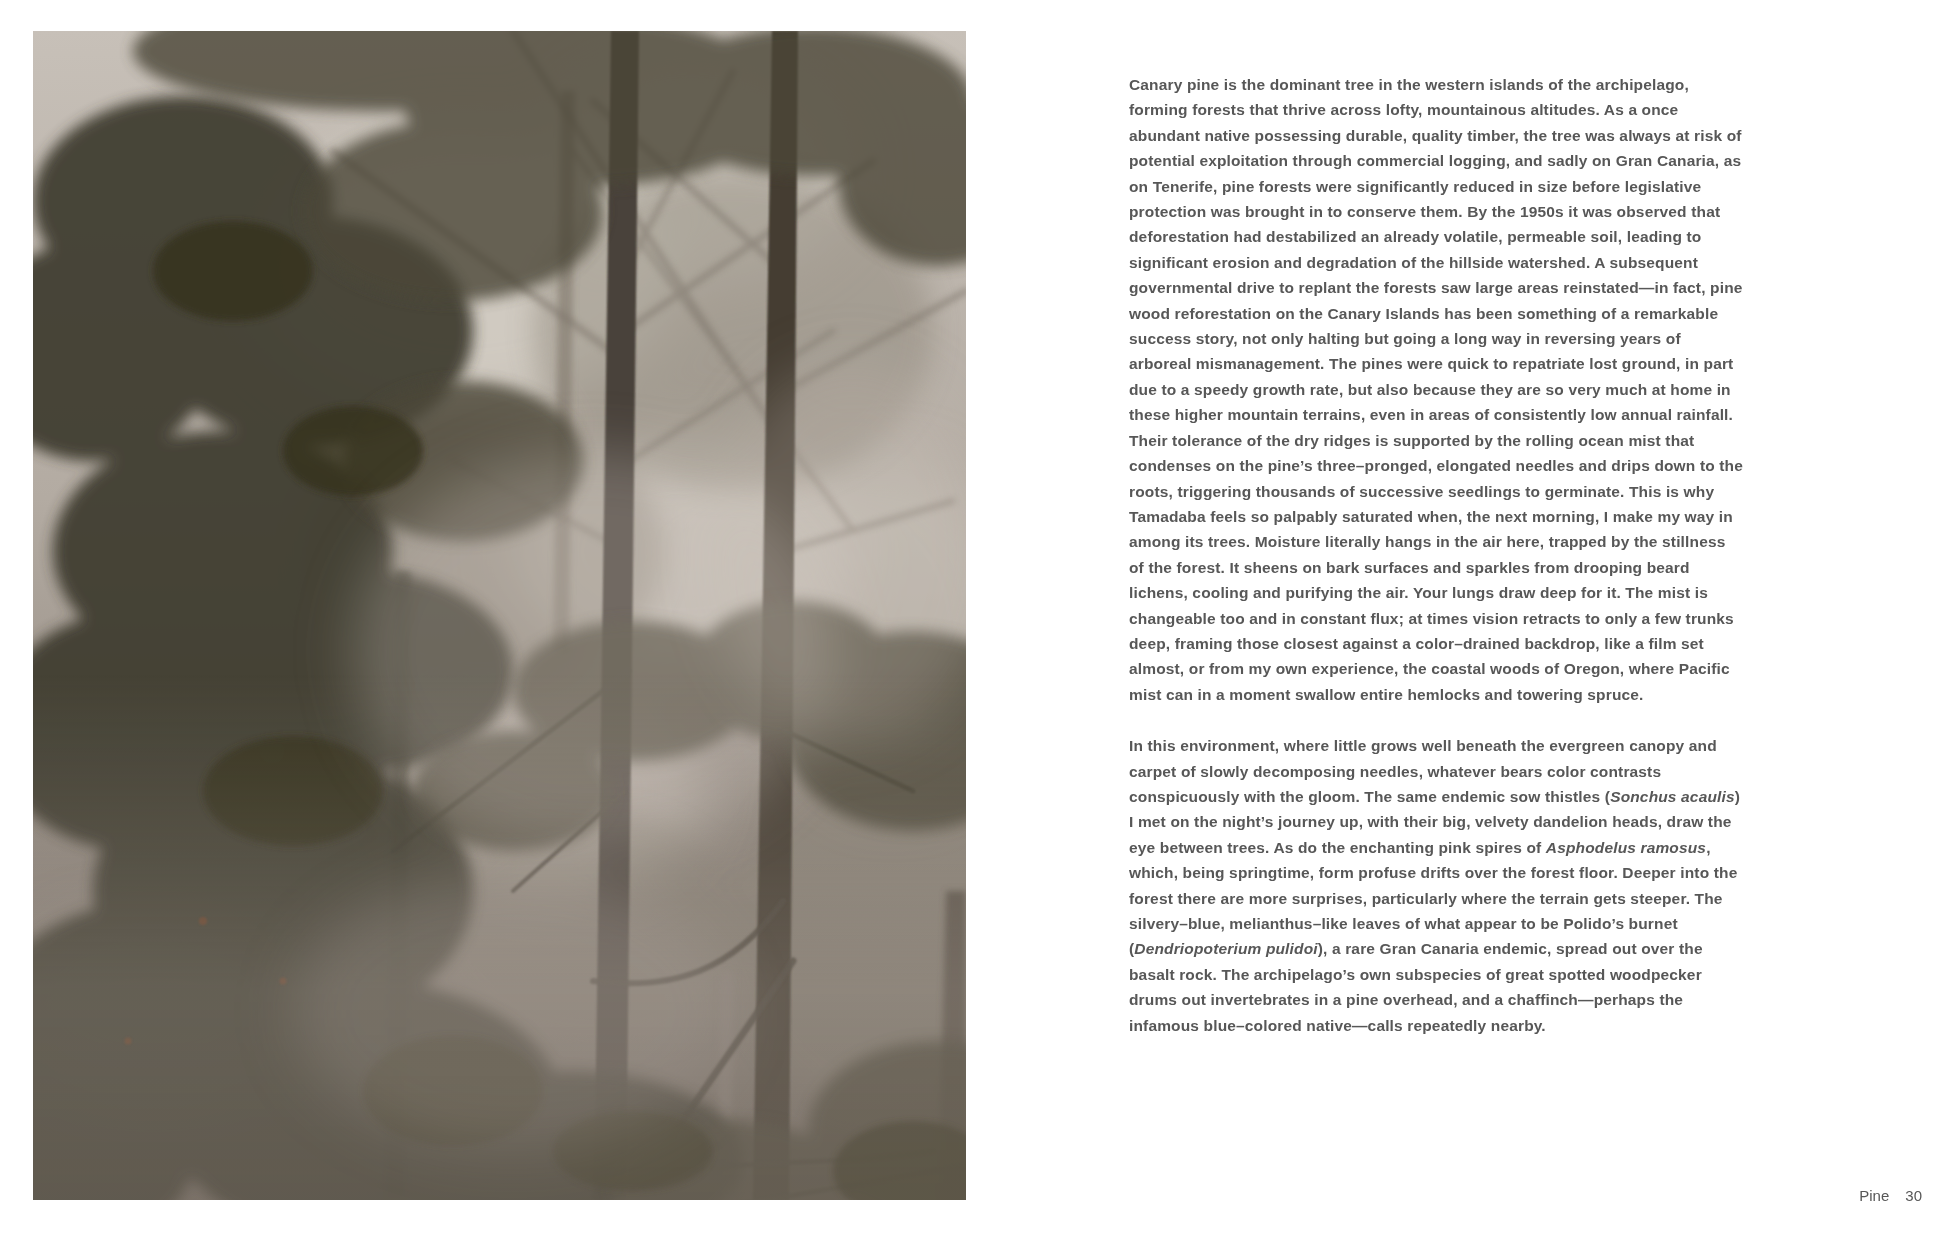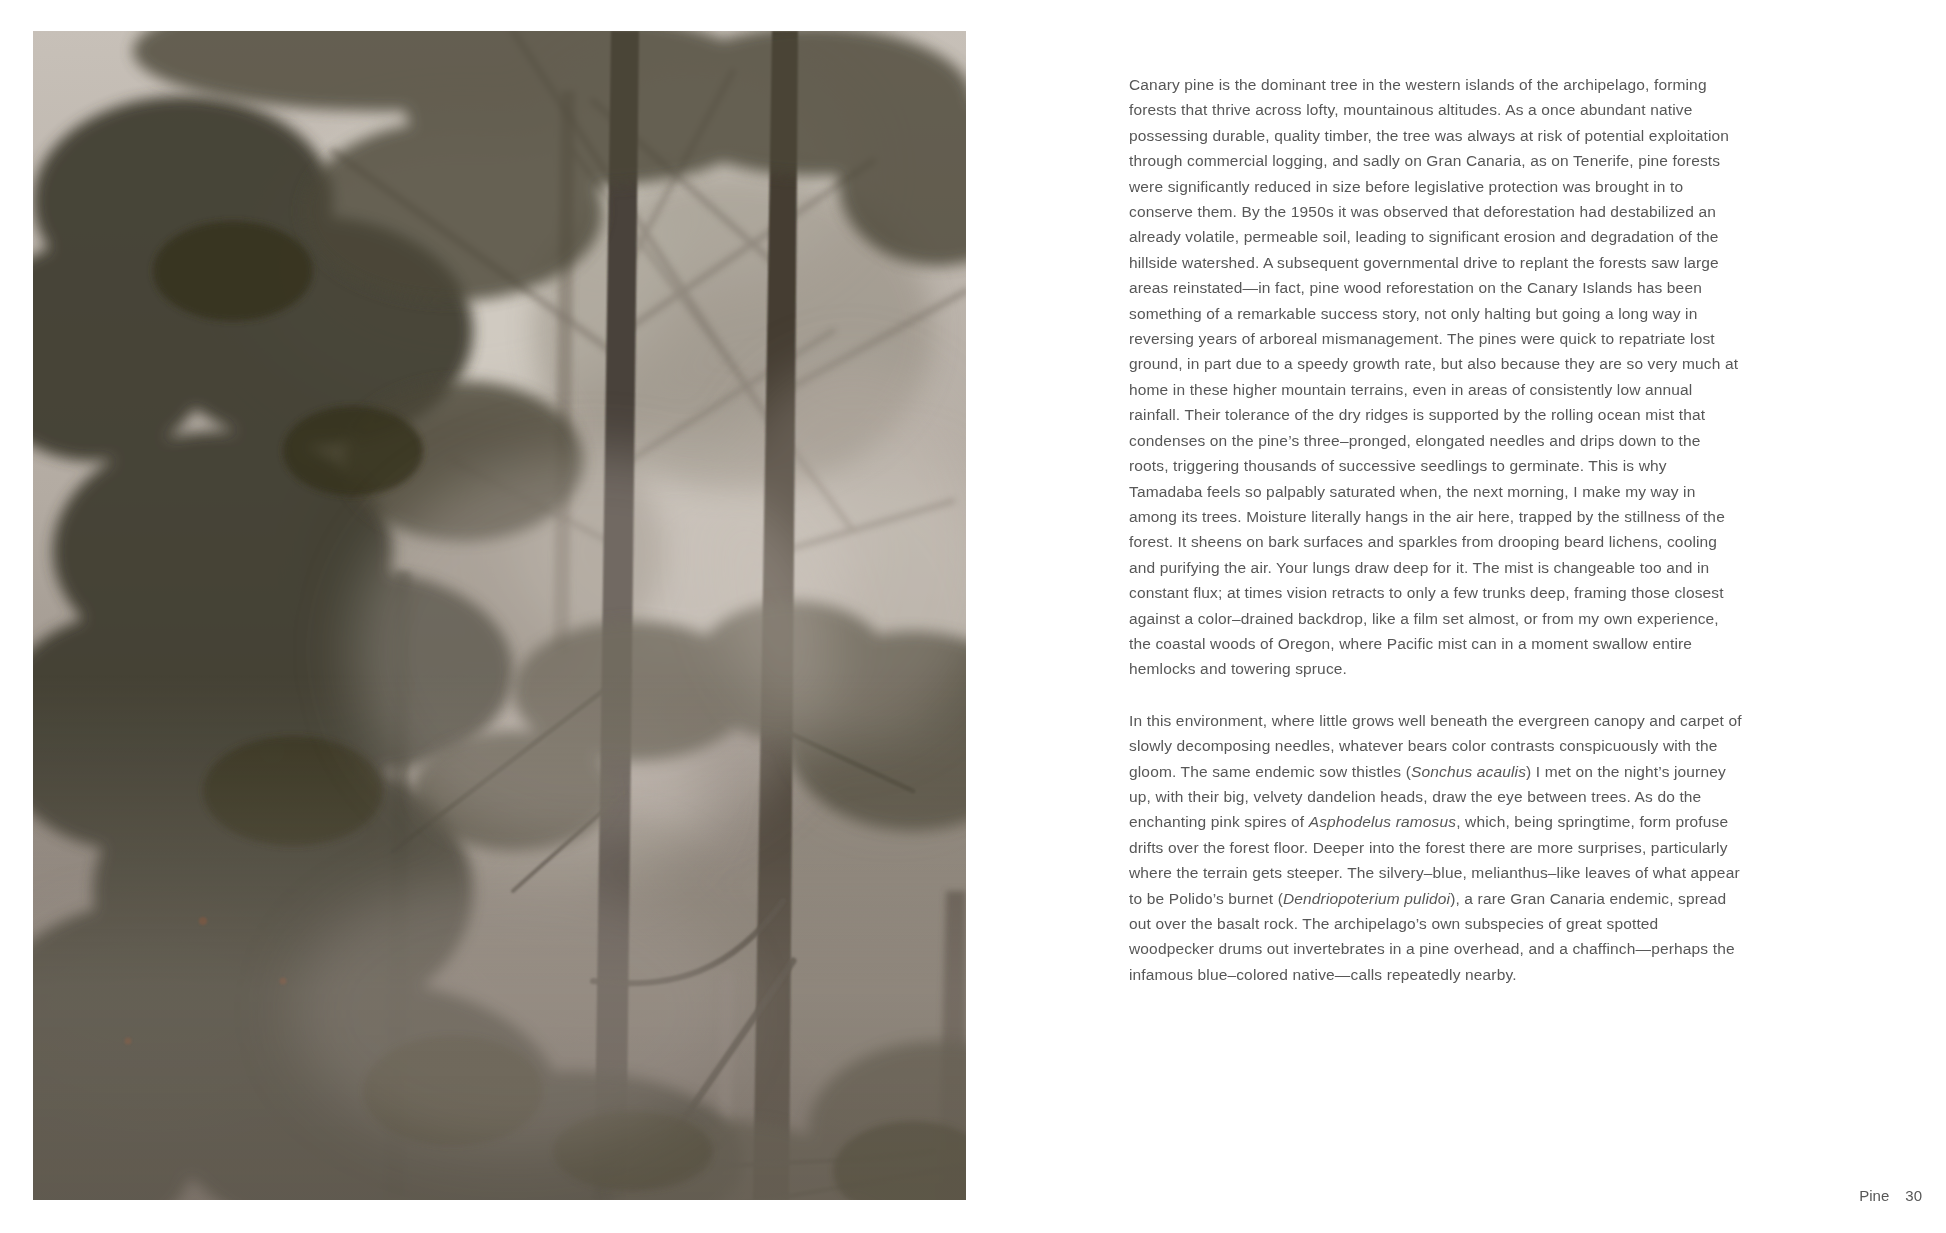--- a/index.html
+++ b/index.html
@@ -35,20 +35,21 @@
     top: 72px;
     width: 614px;
     color: #575757;
     font-size: 15.5px;
     line-height: 25.4px;
     letter-spacing: 0.15px;
     text-align: left;
   }
   .text-col p {
     margin: 0 0 26px 0;
+    font-weight: bold;
   }
   .text-col em {
     font-style: italic;
   }
   .folio {
     position: absolute;
     right: 24px;
     top: 1186px;
     font-size: 15px;
     line-height: 20px;

